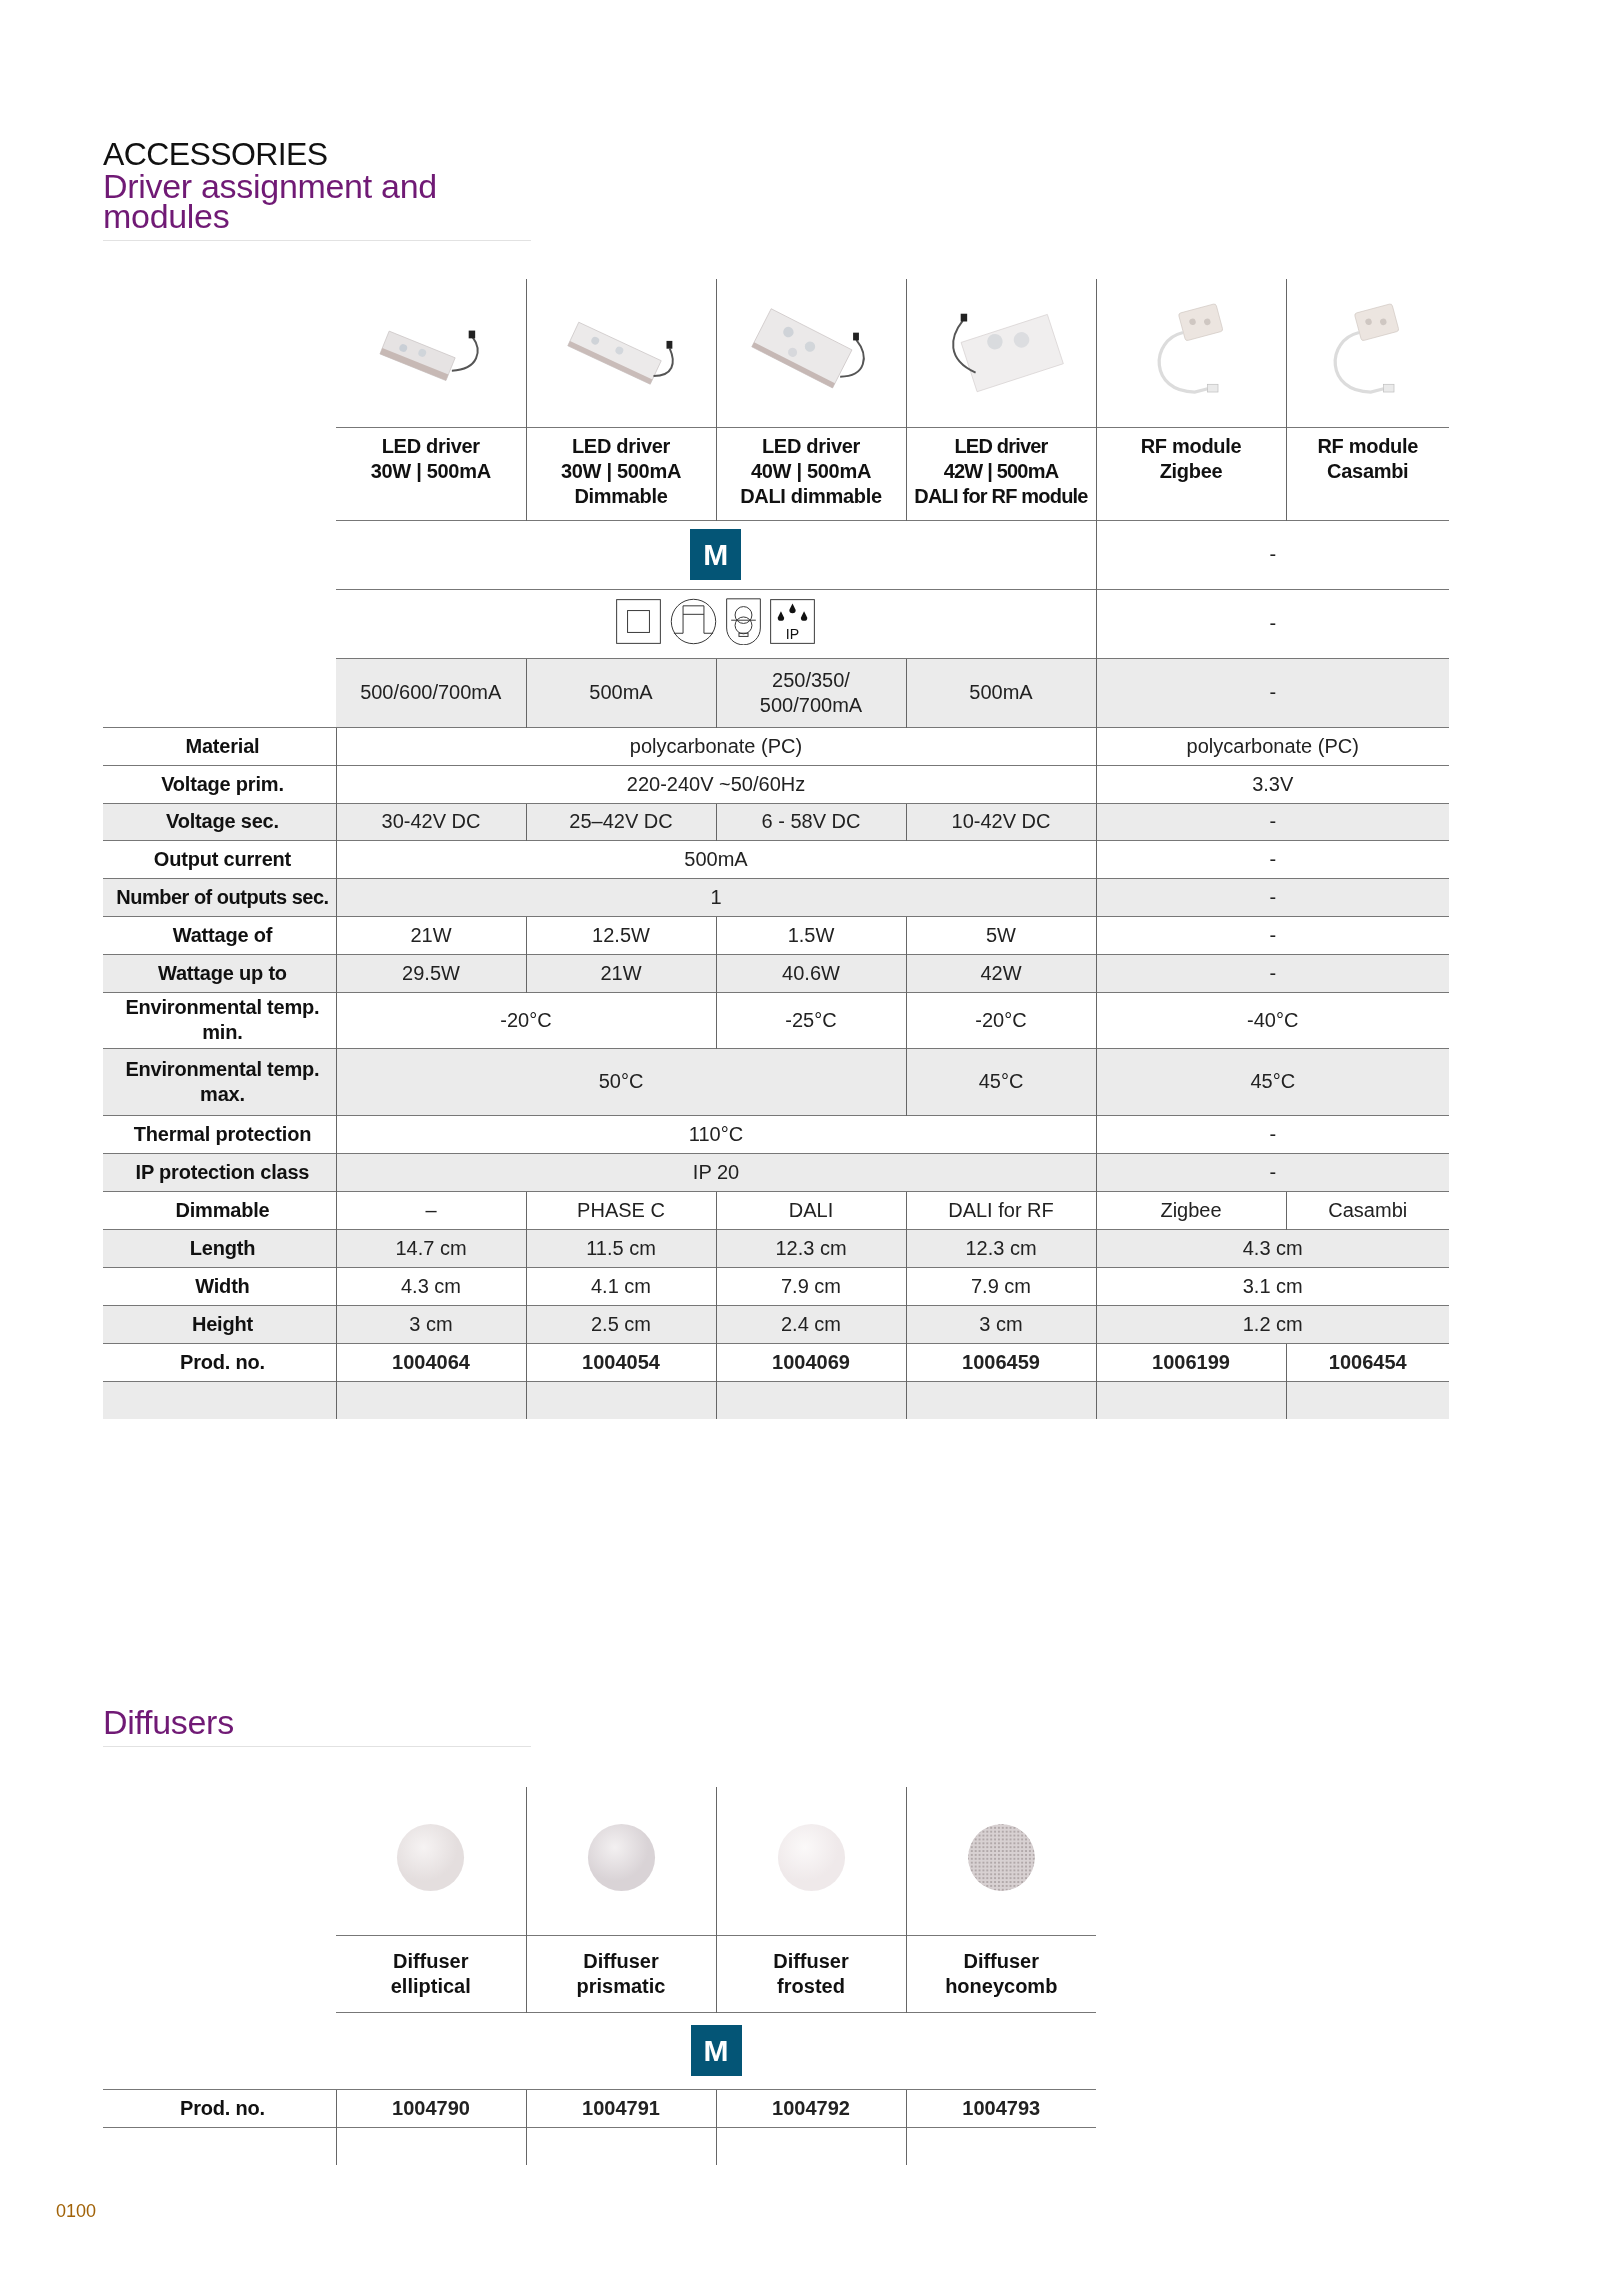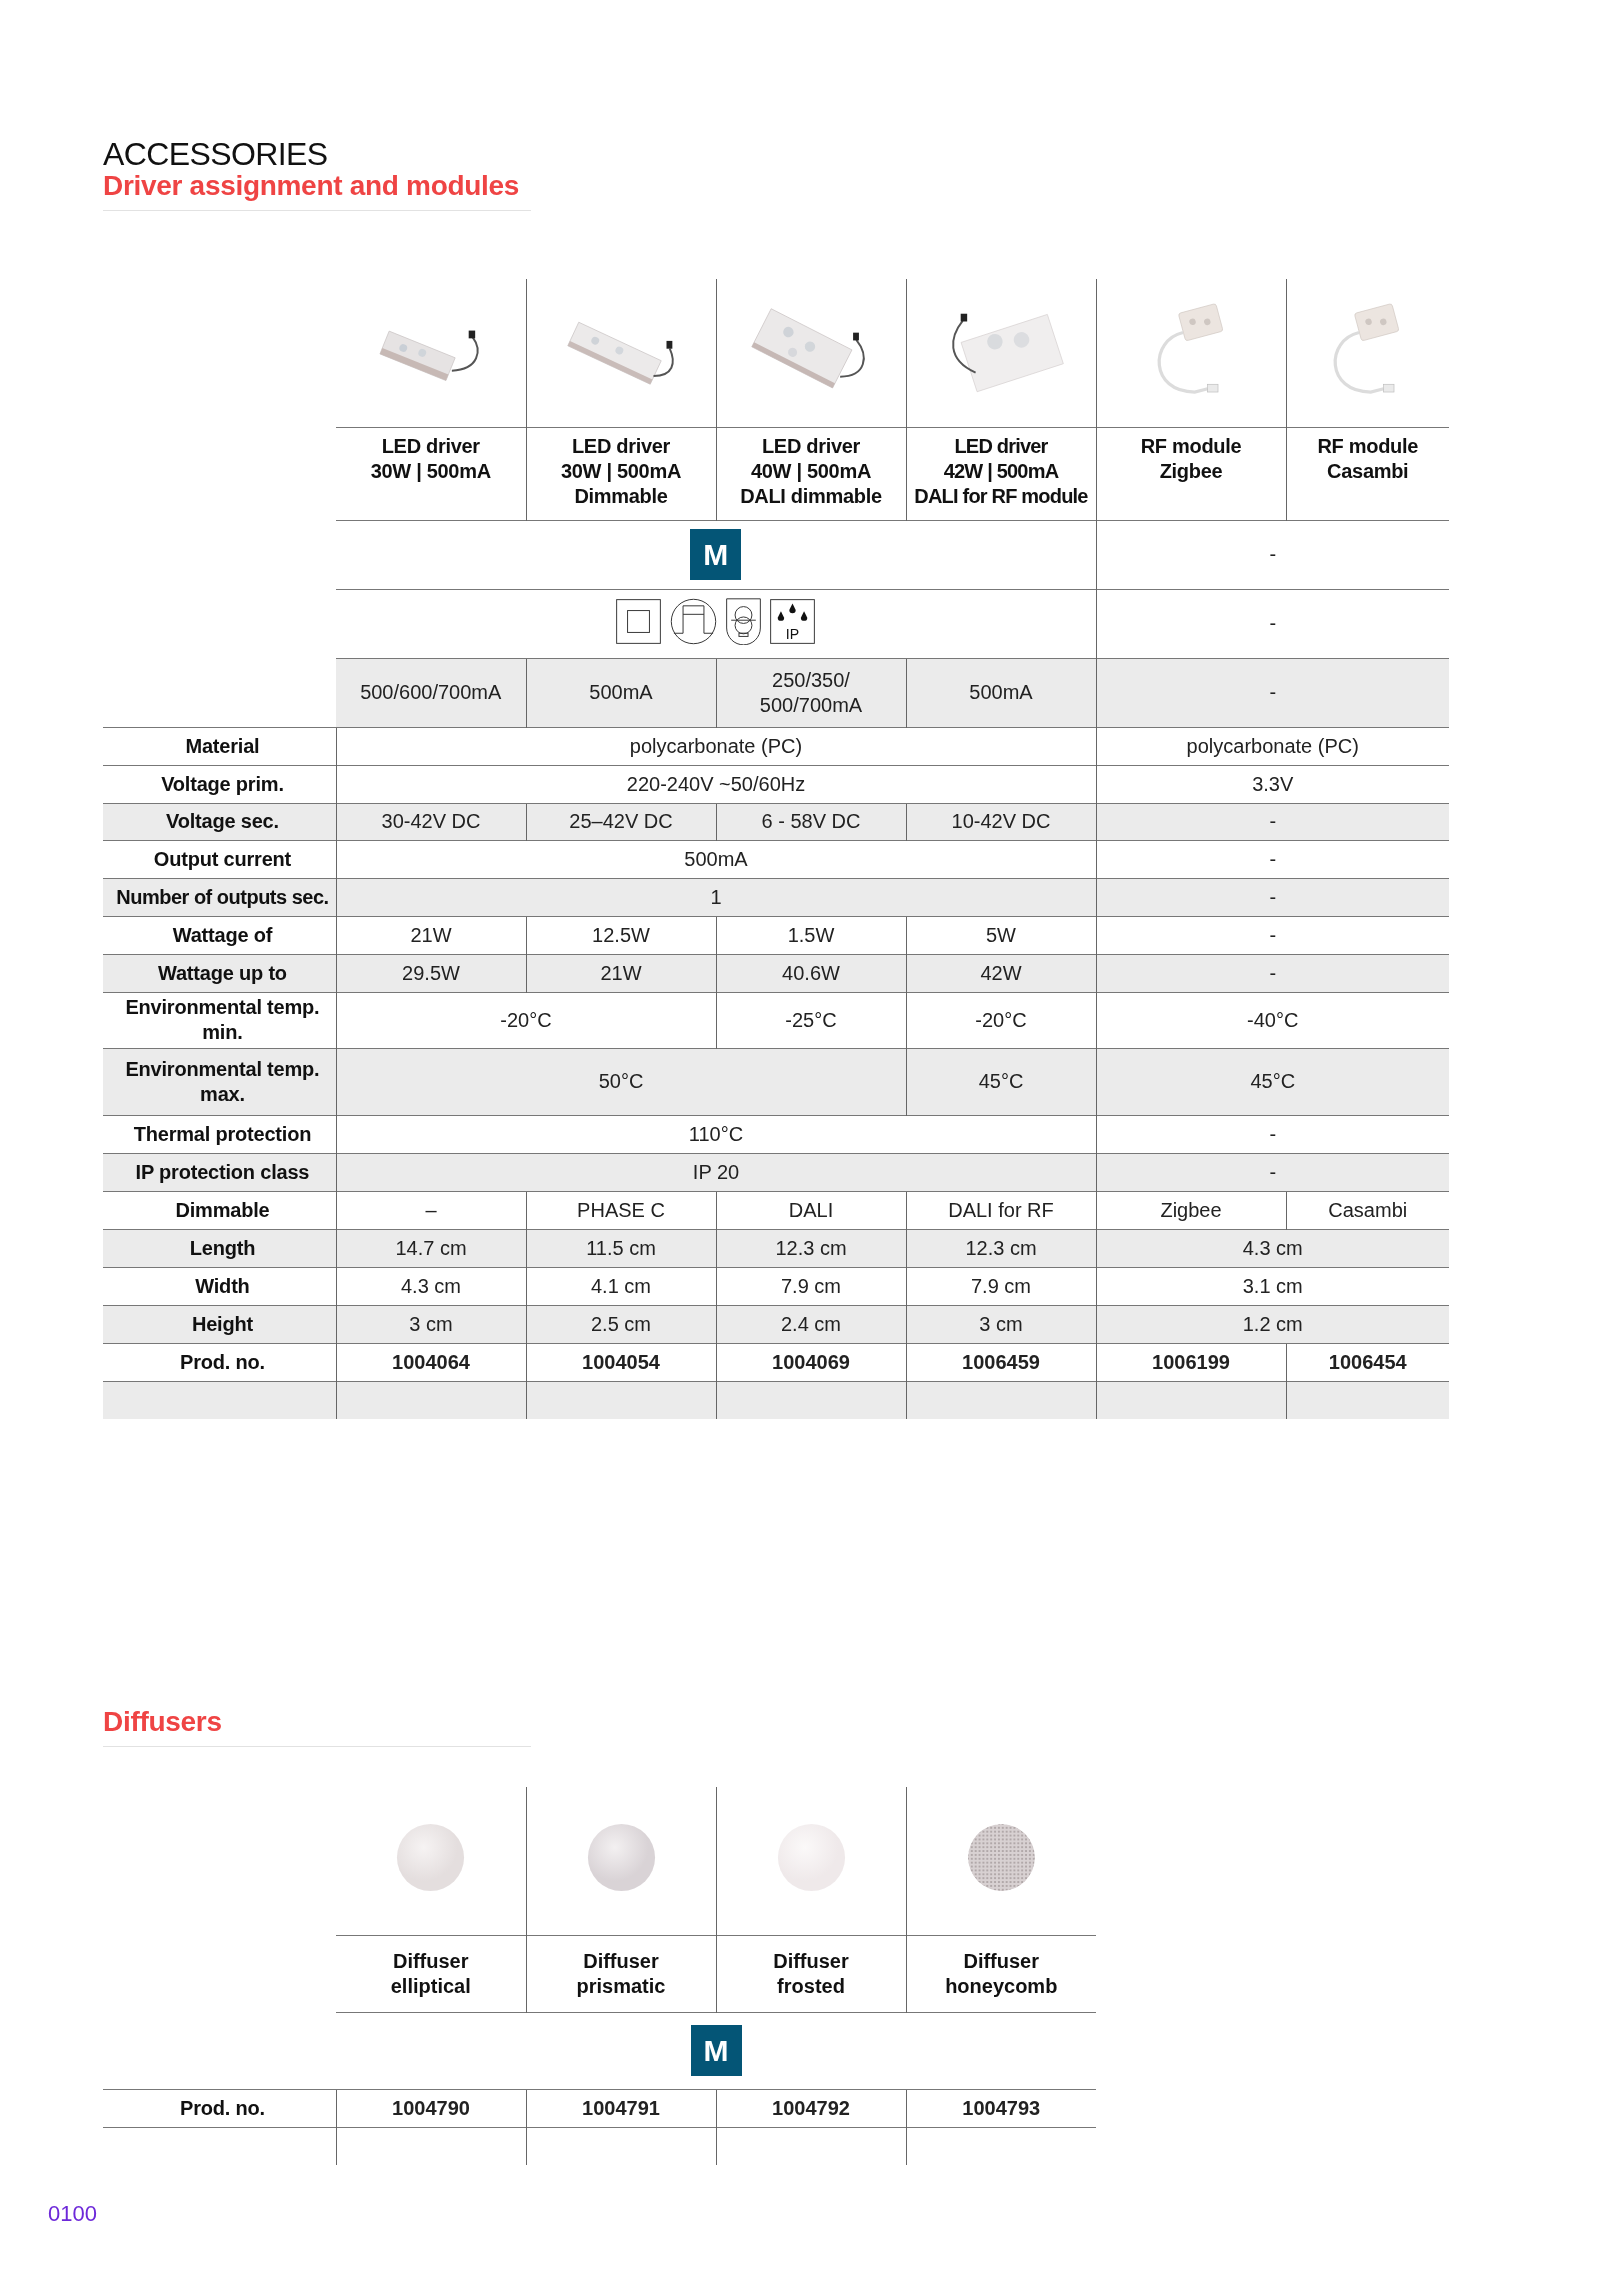--- a/index.html
+++ b/index.html
@@ -1,40 +1,40 @@
 <!DOCTYPE html>
 <html style="font-size:10.4px"><head>
 <meta charset="utf-8">
 <style>
   * { box-sizing: border-box; margin: 0; padding: 0; }
   html, body { width: 1620px; height: 2273px; background: #ffffff; }
   body { position: relative; font-family: "Liberation Sans", sans-serif; color: #111; overflow: hidden; }
 
   .section-head { position: absolute; left: 103px; width: 428px; border-bottom: 1.9px solid #e2e2e2; }
   .h1 { font-size: 32px; font-weight: 300; line-height: 34px; letter-spacing: -0.6px; color: #111; }
-  .h2 { font-size: 28px; font-weight: 700; line-height: 30px; color: #ef4444; padding-bottom: 9px; letter-spacing: -0.3px;}
+  .h2 { font-size: 34px; font-weight: 400; line-height: 30px; color: #701a75; padding-bottom: 9px; letter-spacing: -0.3px;}
 
   table.spec { position: absolute; left: 103px; border-collapse: collapse; table-layout: fixed; }
   table.spec td { font-size: 20px; text-align: center; vertical-align: middle; line-height: 25px; color: #222; padding: 0 2.6px; }
   table.spec td.lbl { text-align: center; font-weight: bold; color: #111; padding-left: 9px; font-size: 20px; letter-spacing: -0.2px; }
   table.spec tr.g td { background: #ebebeb; }
   table.spec tr.g td.nolbl, table.spec tr.w td.nolbl { background: transparent; }
   .bt td { border-top: 1.9px solid #777; }
   .bt td.nolbl { border-top: none; }
   .vl { border-left: 1.3px solid #666; }
   td.pn { font-weight: bold; color: #111; }
 
   .img-cell { height: 148px; }
   .head-cell { height: 93px; vertical-align: top !important; padding-top: 6.5px !important; font-weight: bold; color: #111 !important; font-size: 20px; line-height: 25px; letter-spacing: -0.3px;}
 
   .mbadge { display: inline-block; width: 51px; height: 51px; background: #045576; color: #fff; font-weight: bold; font-size: 30px; line-height: 51px; text-align: center; }
   .icons { display: inline-flex; gap: 9px; align-items: center; }
   .icons svg { display: block; }
 
-  .pageno { position: absolute; left: 48px; top: 2201px; font-size: 22px; color: #6d28d9; }
+  .pageno { position: absolute; left: 56px; top: 2201px; font-size: 18px; color: #a16207; }
 </style>
 </head>
 <body>
 
 <div class="section-head" style="top:137px;">
   <div class="h1">ACCESSORIES</div>
   <div class="h2">Driver assignment and modules</div>
 </div>
 
 <table class="spec" style="top:279px; width:1346px;">

